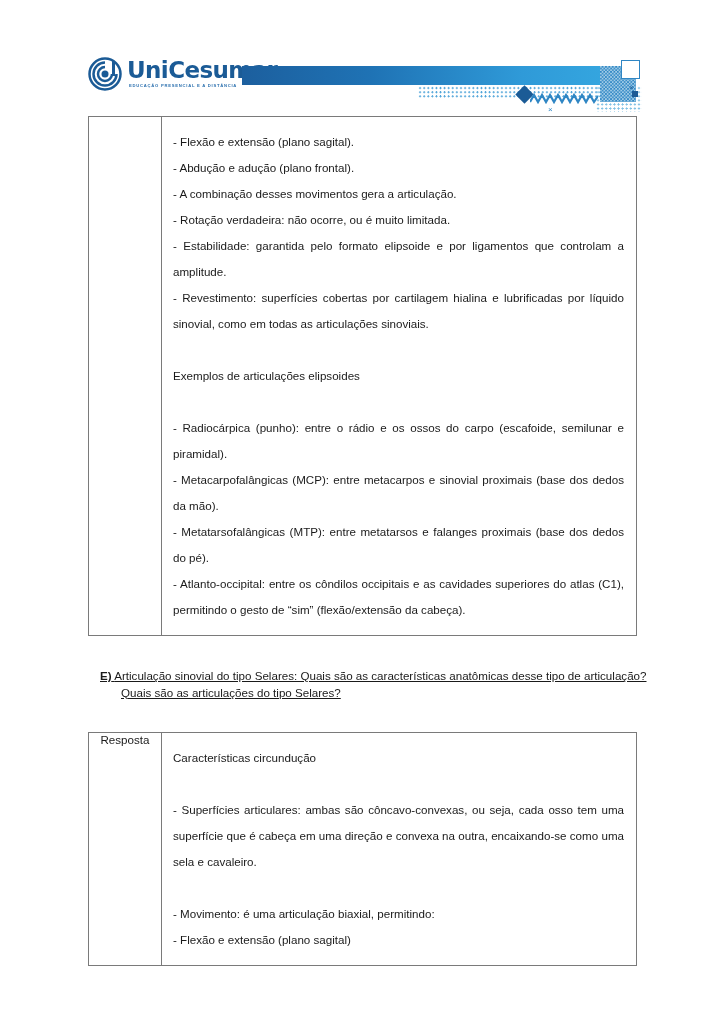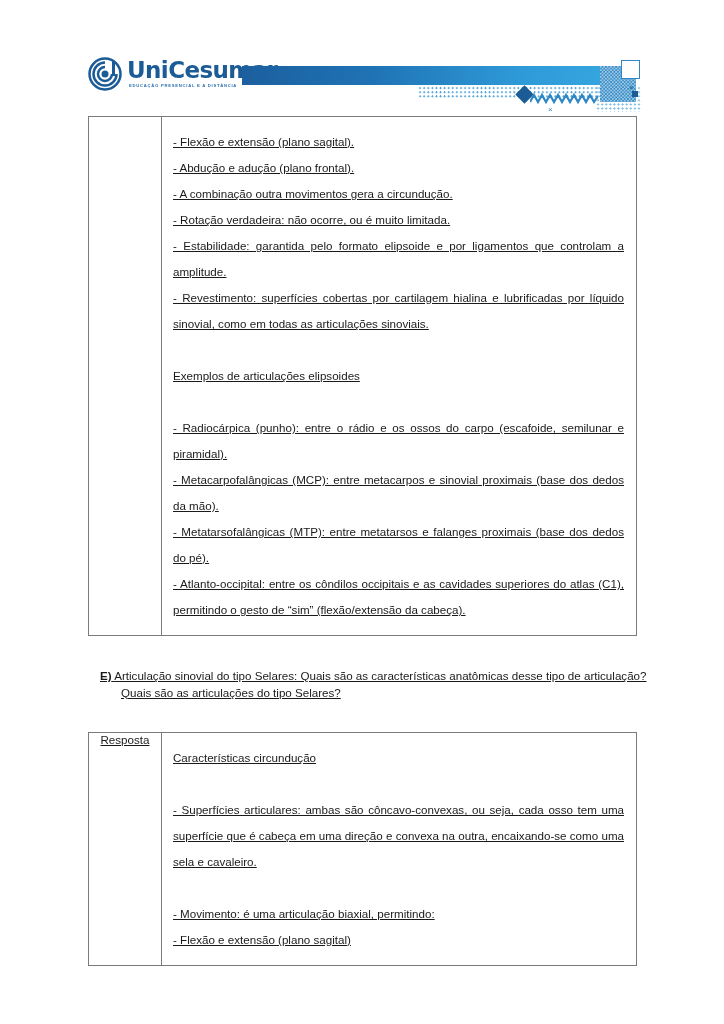--- a/index.html
+++ b/index.html
@@ -185,21 +185,20 @@
     border-collapse: collapse;
     table-layout: fixed;
     width: 549px;
     left: 88px;
   }
 
   .doc-table td {
     border: 1px solid #7a7a7a;
     vertical-align: top;
     padding: 0;
-    text-decoration: underline;
   }
 
   .col-label {
     width: 72px;
   }
 
   .cell-body {
     padding: 12px 12px 12px 11px;
   }
 
@@ -284,21 +283,21 @@
   </div>
 
   <table class="doc-table" style="top:116px;">
     <tbody>
         <tr>
       <td class="col-label label-cell"></td>
       <td>
         <div class="cell-body">
           <p class="ptext nojust">- Flexão e extensão (plano sagital).</p>
           <p class="ptext nojust">- Abdução e adução (plano frontal).</p>
-          <p class="ptext nojust">- A combinação outra movimentos gera a circundução.</p>
+          <p class="ptext nojust">- A combinação desses movimentos gera a articulação.</p>
           <p class="ptext nojust">- Rotação verdadeira: não ocorre, ou é muito limitada.</p>
           <p class="ptext">- Estabilidade: garantida pelo formato elipsoide e por ligamentos que controlam a amplitude.</p>
           <p class="ptext">- Revestimento: superfícies cobertas por cartilagem hialina e lubrificadas por líquido sinovial, como em todas as articulações sinoviais.</p>
           <div class="spacer-line"></div>
           <p class="ptext nojust">Exemplos de articulações elipsoides</p>
           <div class="spacer-line"></div>
           <p class="ptext">- Radiocárpica (punho): entre o rádio e os ossos do carpo (escafoide, semilunar e piramidal).</p>
           <p class="ptext">- Metacarpofalângicas (MCP): entre metacarpos e sinovial proximais (base dos dedos da mão).</p>
           <p class="ptext">- Metatarsofalângicas (MTP): entre metatarsos e falanges proximais (base dos dedos do pé).</p>
           <p class="ptext">- Atlanto-occipital: entre os côndilos occipitais e as cavidades superiores do atlas (C1), permitindo o gesto de “sim” (flexão/extensão da cabeça).</p>

